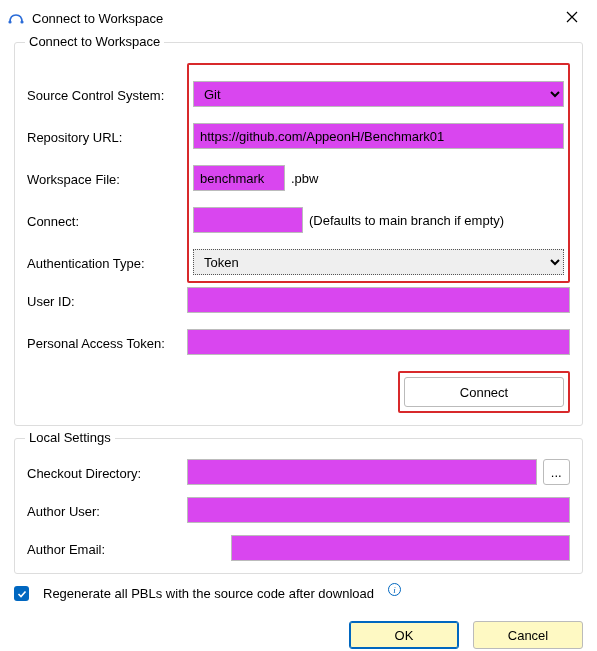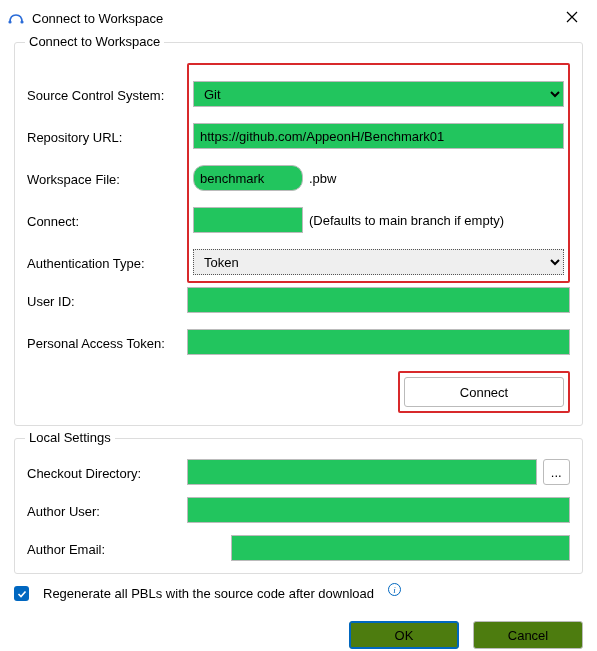--- a/index.html
+++ b/index.html
@@ -80,32 +80,31 @@
     .field-wrap {
       flex: 1;
       display: flex;
       align-items: center;
       gap: 6px;
     }
     select.field, input.field {
       border: 1px solid #bbb;
       padding: 4px 6px;
       height: 26px;
-      background: #22c55e;
+      background: #d946ef;
       outline: none;
     }
     select.field {
       width: 100%;
     }
     input.field {
       width: 100%;
     }
     input.field.short {
-      width: 110px;
-      border-radius: 11px;
+      width: 92px;
     }
     input.field.branch {
       width: 110px;
     }
     .suffix-text, .hint-text {
       color: #000;
       white-space: nowrap;
     }
     .auth-select {
       width: 100%;
@@ -182,21 +181,21 @@
       display: flex;
       justify-content: flex-end;
       gap: 14px;
       padding: 10px 14px;
     }
     .btn {
       width: 110px;
       height: 28px;
       border: 1px solid #bbb;
       border-radius: 3px;
-      background: #4d7c0f;
+      background: #fef9c3;
       cursor: pointer;
     }
     .btn.primary {
       border: 1px solid #0067c0;
       box-shadow: inset 0 0 0 1px #0067c0;
     }
   </style>
 </head>
 <body>
 

